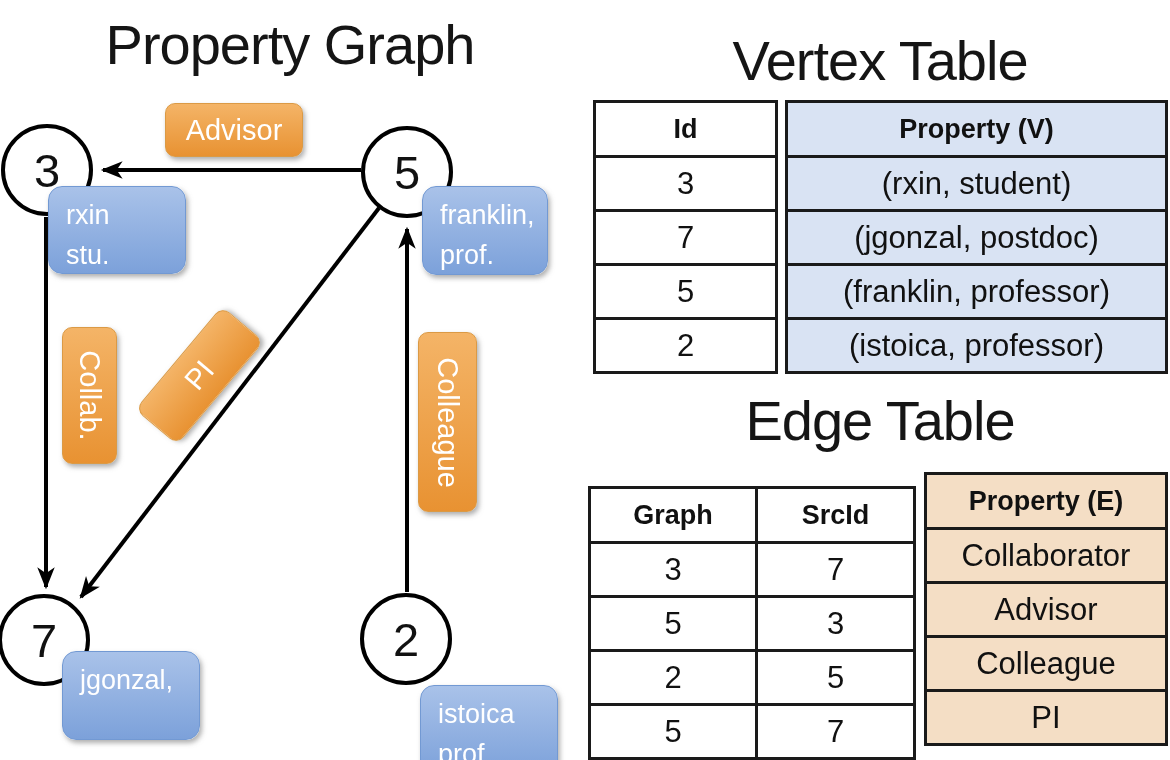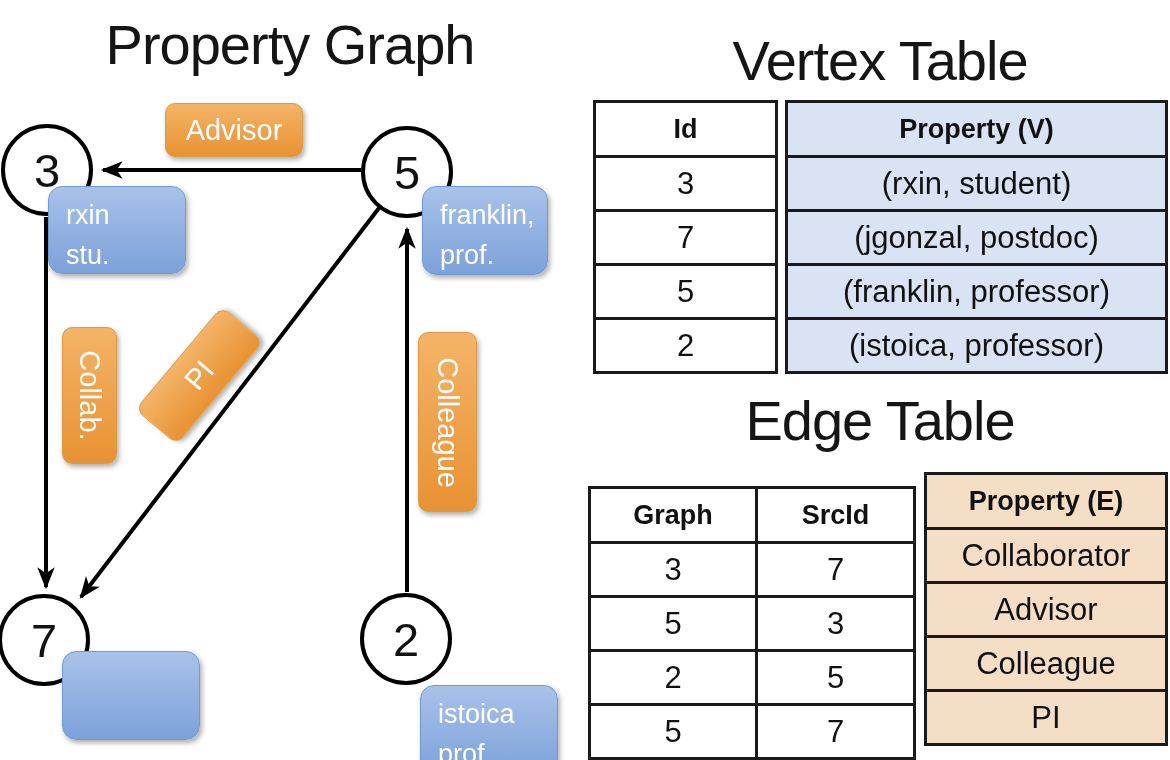--- a/index.html
+++ b/index.html
@@ -96,20 +96,21 @@
 
   <div class="vbox" style="left:48px;top:186px;width:138px;height:88px;">
     <div>rxin</div>
     <div>stu.</div>
   </div>
   <div class="vbox" style="left:422px;top:186px;width:126px;height:89px;">
     <div>franklin,</div>
     <div>prof.</div>
   </div>
   <div class="vbox" style="left:62px;top:651px;width:138px;height:89px;">
+    <div>jgonzal,</div>
   </div>
   <div class="vbox" style="left:420px;top:652px;width:138px;height:90px;margin-top:33px;">
     <div>istoica</div>
     <div>prof.</div>
   </div>
 
   <div class="title" style="left:590px;top:28px;width:580px;">Vertex Table</div>
 
   <table class="tbl" style="left:593px;top:100px;width:185px;">
     <thead>

